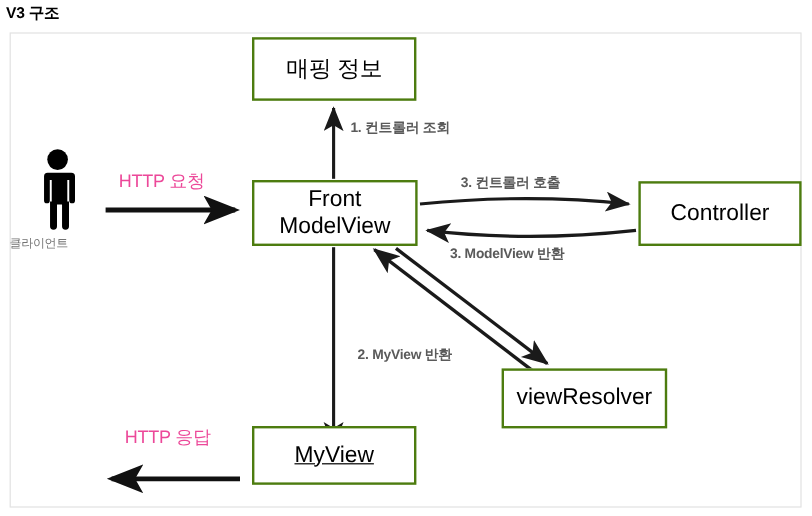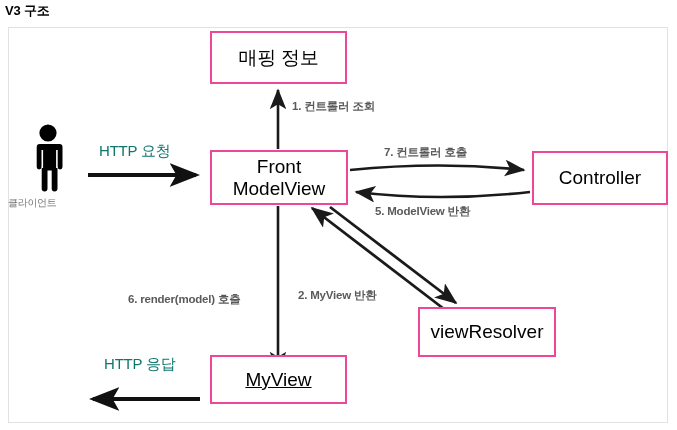--- a/index.html
+++ b/index.html
@@ -43,21 +43,21 @@
     position: absolute;
     left: 0;
     top: 0;
     width: 677px;
     height: 430px;
     overflow: visible;
   }
   .node-box {
     position: absolute;
     box-sizing: border-box;
-    border: 2px solid #ec4899;
+    border: 2px solid #4d7c0f;
     background: #ffffff;
     display: flex;
     align-items: center;
     justify-content: center;
     text-align: center;
     color: #000000;
     font-size: 19px;
     font-weight: 500;
     line-height: 1.14;
     white-space: pre-line;
@@ -69,21 +69,21 @@
   .edge-label {
     position: absolute;
     color: #5a5a5a;
     font-size: 11.5px;
     font-weight: bold;
     white-space: nowrap;
     letter-spacing: -0.2px;
   }
   .io-label {
     position: absolute;
-    color: #0f766e;
+    color: #ec4899;
     font-size: 15px;
     font-weight: normal;
     white-space: nowrap;
     letter-spacing: -0.2px;
   }
   .actor-caption {
     position: absolute;
     color: #737373;
     font-size: 10px;
     font-weight: normal;
@@ -164,18 +164,17 @@
   <div class="node-box" style="left:532px; top:151px; width:136px; height:54px;">Controller</div>
 
   <div class="node-box" style="left:418px; top:307px; width:138px; height:50px;">viewResolver</div>
 
   <div class="node-box" style="left:210px; top:355px; width:137px; height:49px;text-decoration:underline;">MyView</div>
 
   <div class="io-label" style="left:99px; top:142px;">HTTP 요청</div>
   <div class="io-label" style="left:104px; top:355px;">HTTP 응답</div>
 
   <div class="edge-label" style="left:292px; top:99px;">1. 컨트롤러 조회</div>
-  <div class="edge-label" style="left:384px; top:145px;">7. 컨트롤러 호출</div>
-  <div class="edge-label" style="left:375px; top:204px;">5. ModelView 반환</div>
+  <div class="edge-label" style="left:384px; top:145px;">3. 컨트롤러 호출</div>
+  <div class="edge-label" style="left:375px; top:204px;">3. ModelView 반환</div>
   <div class="edge-label" style="left:298px; top:288px;">2. MyView 반환</div>
-  <div class="edge-label" style="left:128px; top:292px;">6. render(model) 호출</div>
 
 </div>
 
 </body></html>

